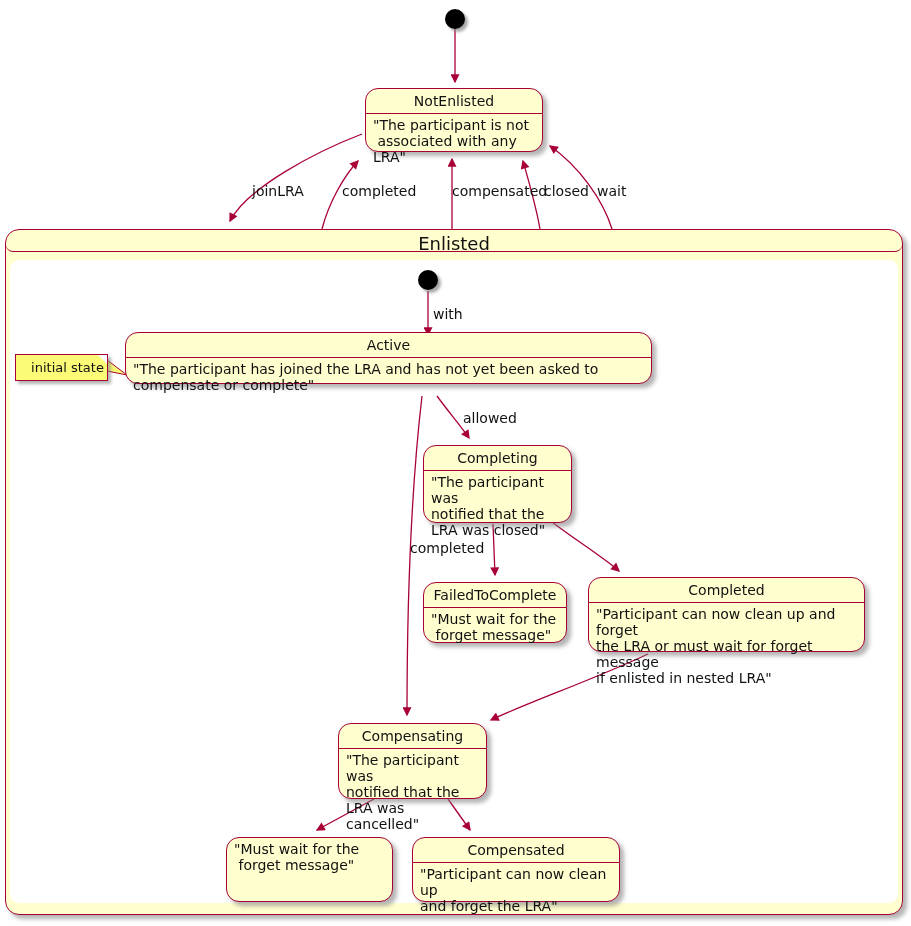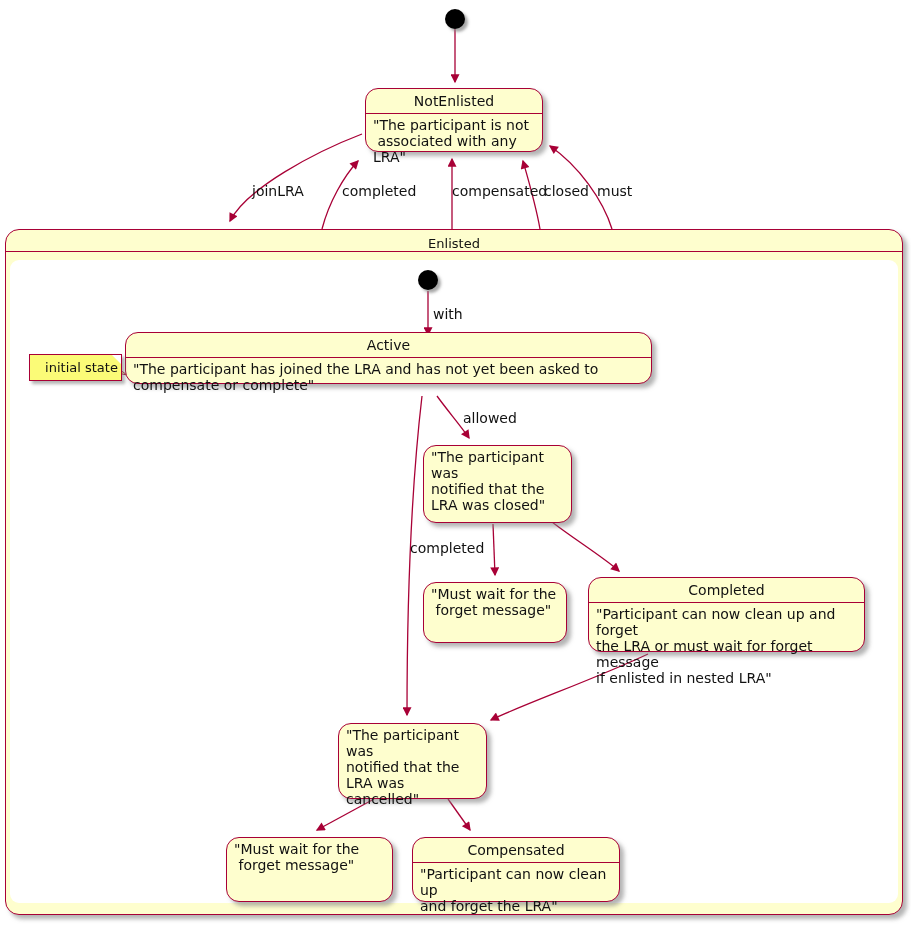--- a/index.html
+++ b/index.html
@@ -9,22 +9,22 @@
   svg.edges{position:absolute;left:0;top:0;z-index:2;}
   .dot{position:absolute;width:20px;height:20px;border-radius:50%;background:#000;
        box-shadow:3px 3px 3px rgba(130,130,130,.7);z-index:3;}
   #dot-top{left:445px;top:9px;}
   #dot-inner{left:418px;top:270px;}
 
   
   .composite{position:absolute;left:5px;top:229px;width:898px;height:686px;z-index:1;
              background:#FEFECE;border:1.5px solid #A80036;border-radius:14px;
              box-shadow:4px 4px 4px rgba(130,130,130,.6);}
-  .composite .ctitle{height:22px;line-height:27px;text-align:center;font-size:13px;
-                     border-bottom:1.5px solid #A80036;}
+  .composite .ctitle{height:22px;line-height:27px;text-align:center;font-size:18px;
+                     border-bottom:1.5px solid #A80036;border-radius:7px;}
   .composite .cbody{position:absolute;left:4px;right:4px;top:30px;bottom:11px;
                     background:#fff;border-radius:9px;}
 
   
   .state{position:absolute;background:#FEFECE;border:1.5px solid #A80036;border-radius:13px;
          box-shadow:4px 4px 4px rgba(130,130,130,.6);z-index:4;font-size:14px;}
   .state .st{height:25px;line-height:24px;text-align:center;border-bottom:1px solid #A80036;
              padding:0 8px;white-space:nowrap;}
   .state .sb{padding:3px 7px 0 7px;line-height:16px;white-space:pre-wrap;}
   #s-notenlisted{left:365px;top:88px;width:178px;height:64px;}
@@ -42,21 +42,21 @@
   #l-completed{left:342px;top:184px;}
   #l-compensated{left:452px;top:184px;}
   #l-forget{left:544px;top:184px;}
   #l-leave{left:597px;top:184px;}
   #l-join{left:433px;top:307px;}
   #l-complete{left:463px;top:411px;}
   #l-compensate{left:410px;top:541px;}
   #l-compensate-nested{left:557px;top:671px;width:345px;text-align:center;}
 
   
-  .note{position:absolute;left:29px;top:354px;width:93px;height:27px;z-index:5;
+  .note{position:absolute;left:15px;top:354px;width:93px;height:27px;z-index:5;
         background:#FBFB77;border:1px solid #A80036;box-shadow:3px 3px 3px rgba(130,130,130,.6);
         font-size:13px;line-height:25px;text-align:center;padding-left:12px;}
   .note::after{content:"";position:absolute;top:0;right:0;width:9px;height:9px;
         background:#fff;clip-path:polygon(0 0,100% 100%,100% 0);}
 </style>
 </head>
 <body>
 
 <div class="canvas">
 
@@ -98,38 +98,41 @@
     <div class="sb">"The participant is not
  associated with any LRA"</div>
   </div>
 
   <div class="state" id="s-active">
     <div class="st">Active</div>
     <div class="sb">"The participant has joined the LRA and has not yet been asked to compensate or complete"</div>
   </div>
 
   <div class="state" id="s-completing">
+    <div class="st">Completing</div>
     <div class="sb">"The participant was
 notified that the
 LRA was closed"</div>
   </div>
 
   <div class="state" id="s-failedtocomplete">
+    <div class="st">FailedToComplete</div>
     <div class="sb">"Must wait for the
  forget message"</div>
   </div>
 
   <div class="state" id="s-completed">
     <div class="st">Completed</div>
     <div class="sb">"Participant can now clean up and forget
 the LRA or must wait for forget message
 if enlisted in nested LRA"</div>
   </div>
 
   <div class="state" id="s-compensating">
+    <div class="st">Compensating</div>
     <div class="sb">"The participant was
 notified that the
 LRA was cancelled"</div>
   </div>
 
   <div class="state" id="s-failedtocompensate">
     <div class="sb">"Must wait for the
  forget message"</div>
   </div>
 
@@ -138,18 +141,18 @@
     <div class="sb">"Participant can now clean up
 and forget the LRA"</div>
   </div>
 
   <div class="note">initial state</div>
 
   <span class="lbl" id="l-joinlra">joinLRA</span>
   <span class="lbl" id="l-completed">completed</span>
   <span class="lbl" id="l-compensated">compensated</span>
   <span class="lbl" id="l-forget">closed</span>
-  <span class="lbl" id="l-leave">must</span>
+  <span class="lbl" id="l-leave">wait</span>
   <span class="lbl" id="l-join">with</span>
   <span class="lbl" id="l-complete">allowed</span>
   <span class="lbl" id="l-compensate">completed</span>
 
 </div>
 
 </body></html>

